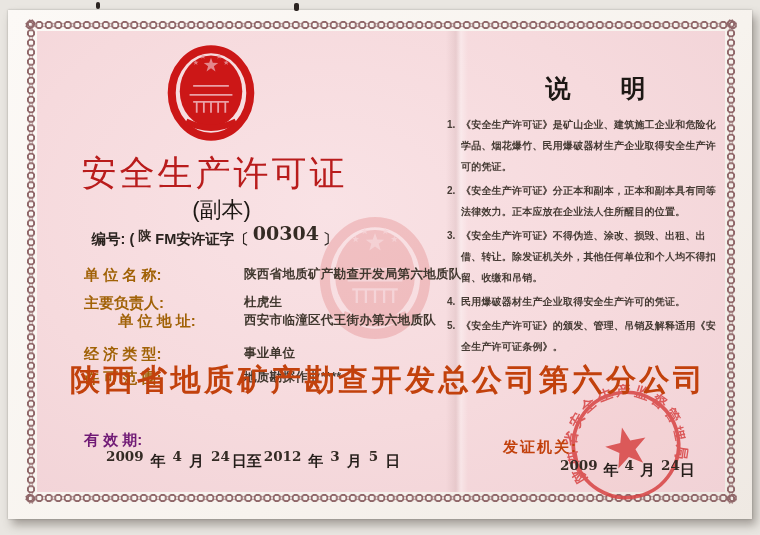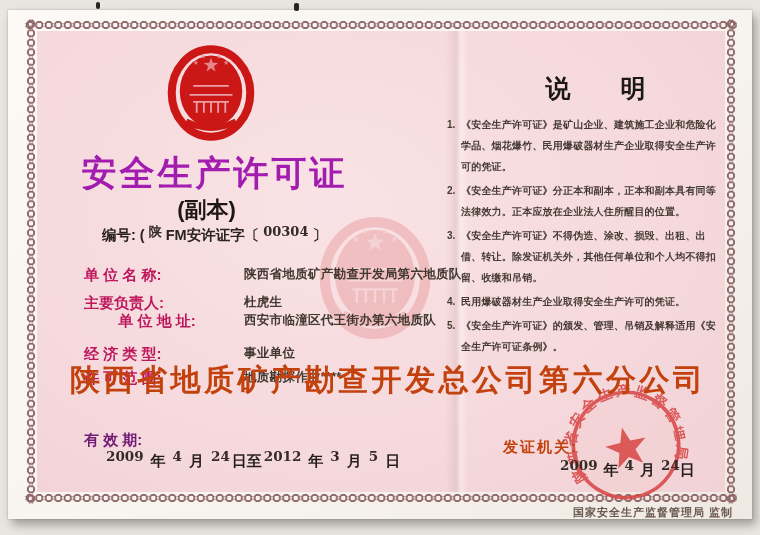--- a/index.html
+++ b/index.html
@@ -20,27 +20,27 @@
     background-size:12px 9.5px,12px 9.5px;background-position:0 0,0 4.75px;}
   .pink{position:absolute;left:37px;top:31px;width:688px;height:461px;
         background:radial-gradient(ellipse at 42% 38%, #f9e2e5 0%, #f6dadd 55%, #f1d2d6 100%);}
   .fold{position:absolute;left:446px;top:31px;width:22px;height:461px;
         background:linear-gradient(90deg, rgba(150,110,110,0) 0%, rgba(150,110,110,.14) 45%, rgba(255,255,255,.35) 68%, rgba(150,110,110,0) 100%);}
   .speck{position:absolute;background:#2a2320;border-radius:2px;}
 
   .abs{position:absolute;}
   .center{text-align:center;}
 
-  .title{left:52px;top:150px;width:325px;font-size:35px;font-weight:bold;letter-spacing:3px;color:#a21caf;}
-  .subtitle{left:44px;top:195px;width:325px;font-size:22px;font-weight:bold;color:#1d1814;}
+  .title{left:52px;top:150px;width:325px;font-size:35px;font-weight:normal;letter-spacing:3px;color:#b91c1c;}
+  .subtitle{left:59px;top:195px;width:325px;font-size:22px;font-weight:normal;color:#1d1814;}
   .serial{left:52px;top:226px;width:325px;font-size:14.5px;font-weight:bold;color:#2a231f;}
   .hw{font-family:"DejaVu Serif",serif;position:relative;top:-4px;font-weight:bold;color:#342b24;}
 
   .frow{position:absolute;left:84px;white-space:nowrap;}
-  .flabel{display:inline-block;min-width:116px;font-size:15px;font-weight:bold;color:#be185d;white-space:pre;}
+  .flabel{display:inline-block;min-width:116px;font-size:15px;font-weight:bold;color:#a16207;white-space:pre;}
   .fvalue{font-size:12.5px;font-weight:bold;color:#41382f;position:relative;top:-2px;letter-spacing:.3px;padding-left:44px;}
 
   .vlabel{left:84px;top:431px;font-size:15px;font-weight:bold;color:#701a75;white-space:pre;}
   .vdates{left:104px;top:452px;font-size:15px;font-weight:bold;color:#241d19;}
   .vdates .u{margin:0 5px;}
   .vdates .hw{font-size:13.5px;top:-5px;margin:0 2px;}
 
   .ovl{position:absolute;color:#c2410c;font-weight:bold;white-space:nowrap;z-index:30;}
   .ovl1{left:70px;top:360px;font-size:30px;letter-spacing:3.5px;}
   .ovl2{left:88px;top:391px;font-size:27px;letter-spacing:2px;}
@@ -111,21 +111,21 @@
       <use href="#emblemSym"></use>
     </svg>
 
     <div class="abs title center">安全生产许可证</div>
     <div class="abs subtitle center">(副本)</div>
 
     <div class="abs serial center">
       <span>编号: (</span>
       <span class="hw" style="font-size:13px;">陕</span>
       <span>FM安许证字〔</span>
-      <span class="hw" style="font-size:13px;">00304</span>
+      <span class="hw" style="font-size:19px;">00304</span>
       <span>〕</span>
     </div>
 
     <div class="frow" style="top:266px;">
       <span class="flabel">单 位 名 称: </span><span class="fvalue">陕西省地质矿产勘查开发局第六地质队</span>
     </div>
     <div class="frow" style="top:294px;">
       <span class="flabel">主要负责人: </span><span class="fvalue">杜虎生</span>
     </div>
     <div class="frow" style="top:312px;text-align:right;">
@@ -177,17 +177,16 @@
     <svg class="abs seal" viewBox="0 0 130 130">
       <circle cx="65" cy="65" r="57" fill="rgba(235,130,130,0.05)" stroke="#d84848" stroke-width="4"></circle>
       <path id="sealArc" d="M 17,93 A 55,55 0 1 1 113,93" fill="none"></path>
       <text fill="#d84848" font-size="15.5" font-weight="bold" letter-spacing="3.5" font-family="Liberation Sans, sans-serif">
         <textPath href="#sealArc" startOffset="2">陕西省安全生产监督管理局</textPath>
       </text>
       <use href="#starP" transform="translate(65,69) scale(2.35)" fill="#d84848"></use>
     </svg>
   </div>
 
-  <div class="abs footer">国家安全生产监督管理局 监制</div>
 
   <div class="abs ovl ovl1">陕西省地质矿产勘查开发总公司第六分公司</div>
 
 </div>
 
 </body></html>

